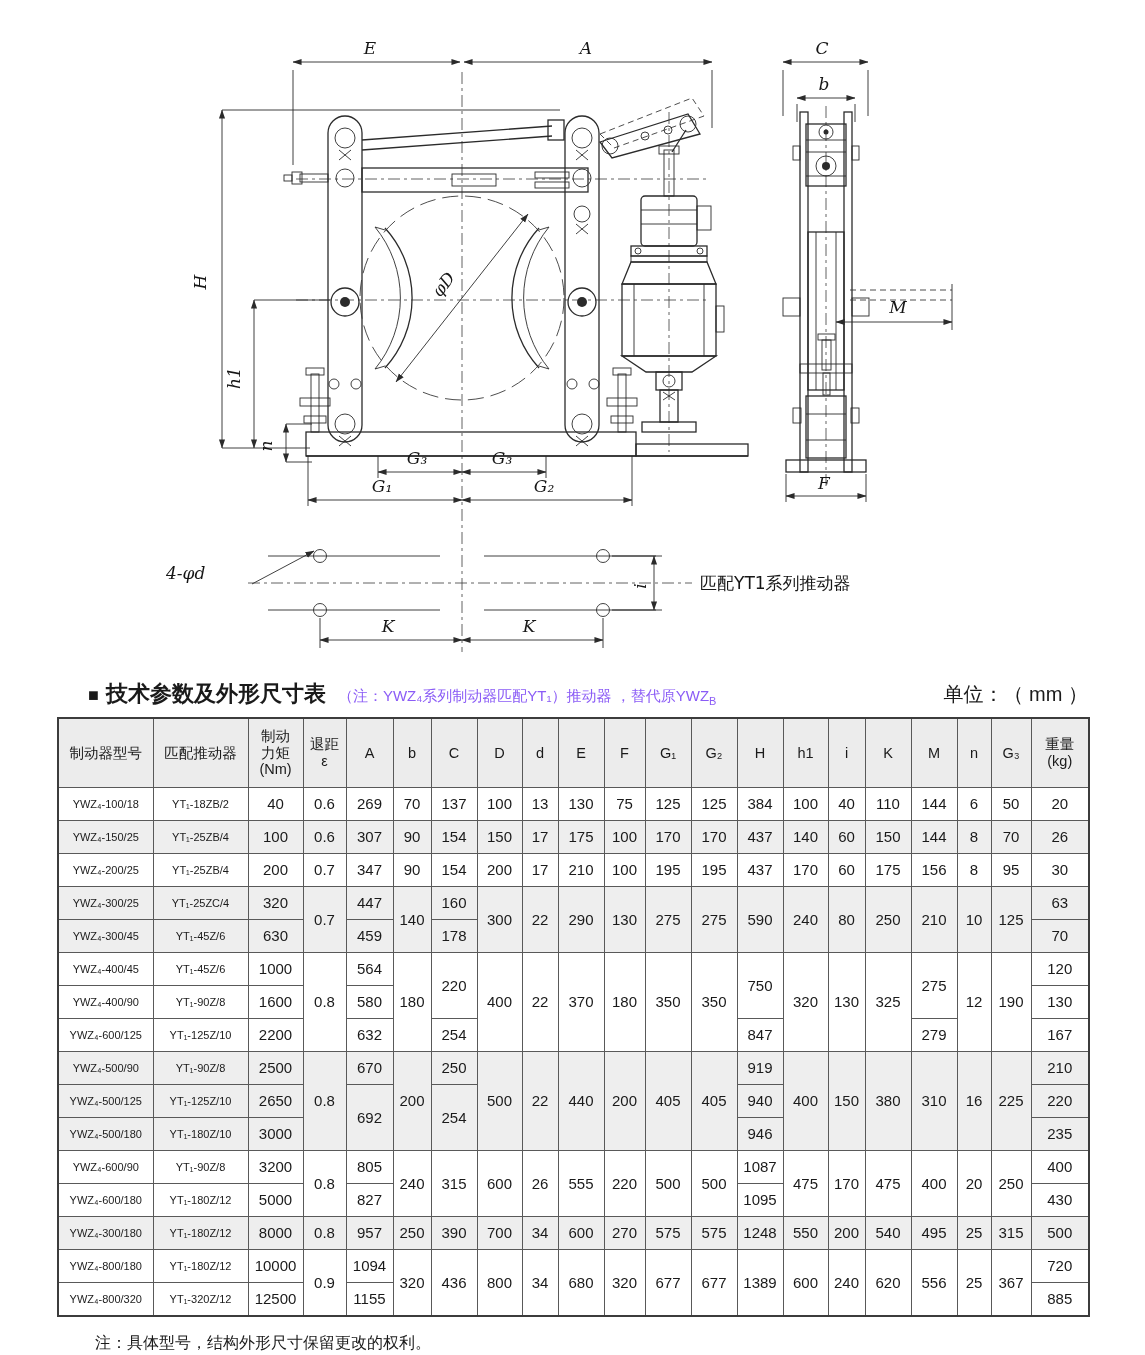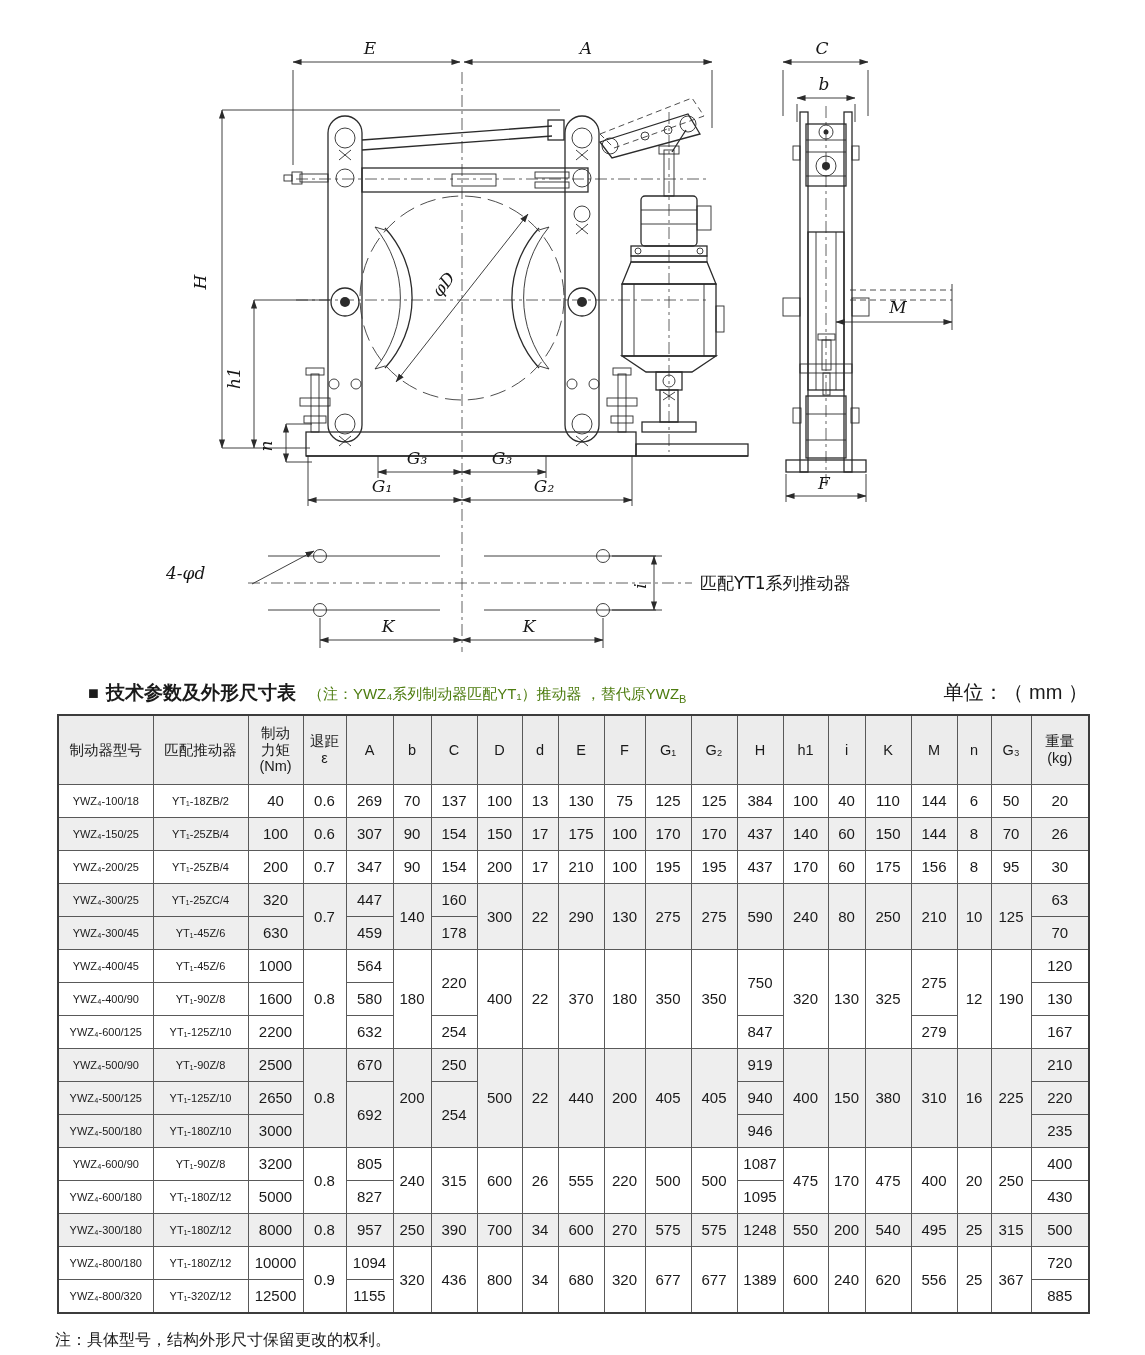--- a/index.html
+++ b/index.html
@@ -15,34 +15,34 @@
   .cl{fill:none;stroke:#3a3a3a;stroke-width:0.8;stroke-dasharray:12 4 3 4}
   .dash{fill:none;stroke:#3a3a3a;stroke-width:0.9;stroke-dasharray:6 4}
   .drum{fill:none;stroke:#3a3a3a;stroke-width:0.9;stroke-dasharray:16 7}
   .dim{fill:none;stroke:#2b2b2b;stroke-width:0.9}
   .fillk{fill:#2b2b2b}
   svg text{font-family:"DejaVu Serif","Liberation Serif",serif;font-style:italic;font-size:17px;fill:#161616}
   svg text.cjk{font-family:"DejaVu Sans","Liberation Sans",sans-serif;font-style:normal;font-size:17px}
   
   .section-head{display:flex;align-items:baseline;margin:14px 57px 8px 88px;white-space:nowrap}
   .sec-marker{font-size:18px;margin-right:7px;font-weight:bold}
-  .sec-title{font-weight:bold;font-size:19px}
-  .sec-note{font-size:15px;margin-left:12px;color:#4d7c0f}
+  .sec-title{font-weight:bold;font-size:22px}
+  .sec-note{font-size:15px;margin-left:12px;color:#8b5cf6}
   .sec-note sub{font-size:11px}
   .sec-unit{margin-left:auto;font-size:20px}
   
   table{border-collapse:collapse;table-layout:fixed;margin-left:57px;width:1033px;
         text-align:center;border:2px solid #3c3c3c}
   th,td{border:1px solid #595959;padding:1px 1px;height:30px;line-height:1.15;overflow:hidden}
   th{background:#ececec;font-weight:normal;font-size:14.5px;height:66px}
   td{font-size:15px}
   td.model{font-size:11px}
   tr.shaded td{background:#eeeeee}
   
-  .footnote{margin:16px 0 0 55px;font-size:16px}
+  .footnote{margin:16px 0 0 95px;font-size:16px}
 </style>
 </head>
 <body>
 
 <svg width="1145" height="665" viewBox="0 0 1145 665">
   <defs>
     <marker id="ar" viewBox="0 0 10 10" refX="9.5" refY="5" markerWidth="10" markerHeight="10" orient="auto-start-reverse">
       <path d="M0,1.6 L10,5 L0,8.4 z" fill="#2b2b2b"></path>
     </marker>
   </defs>

